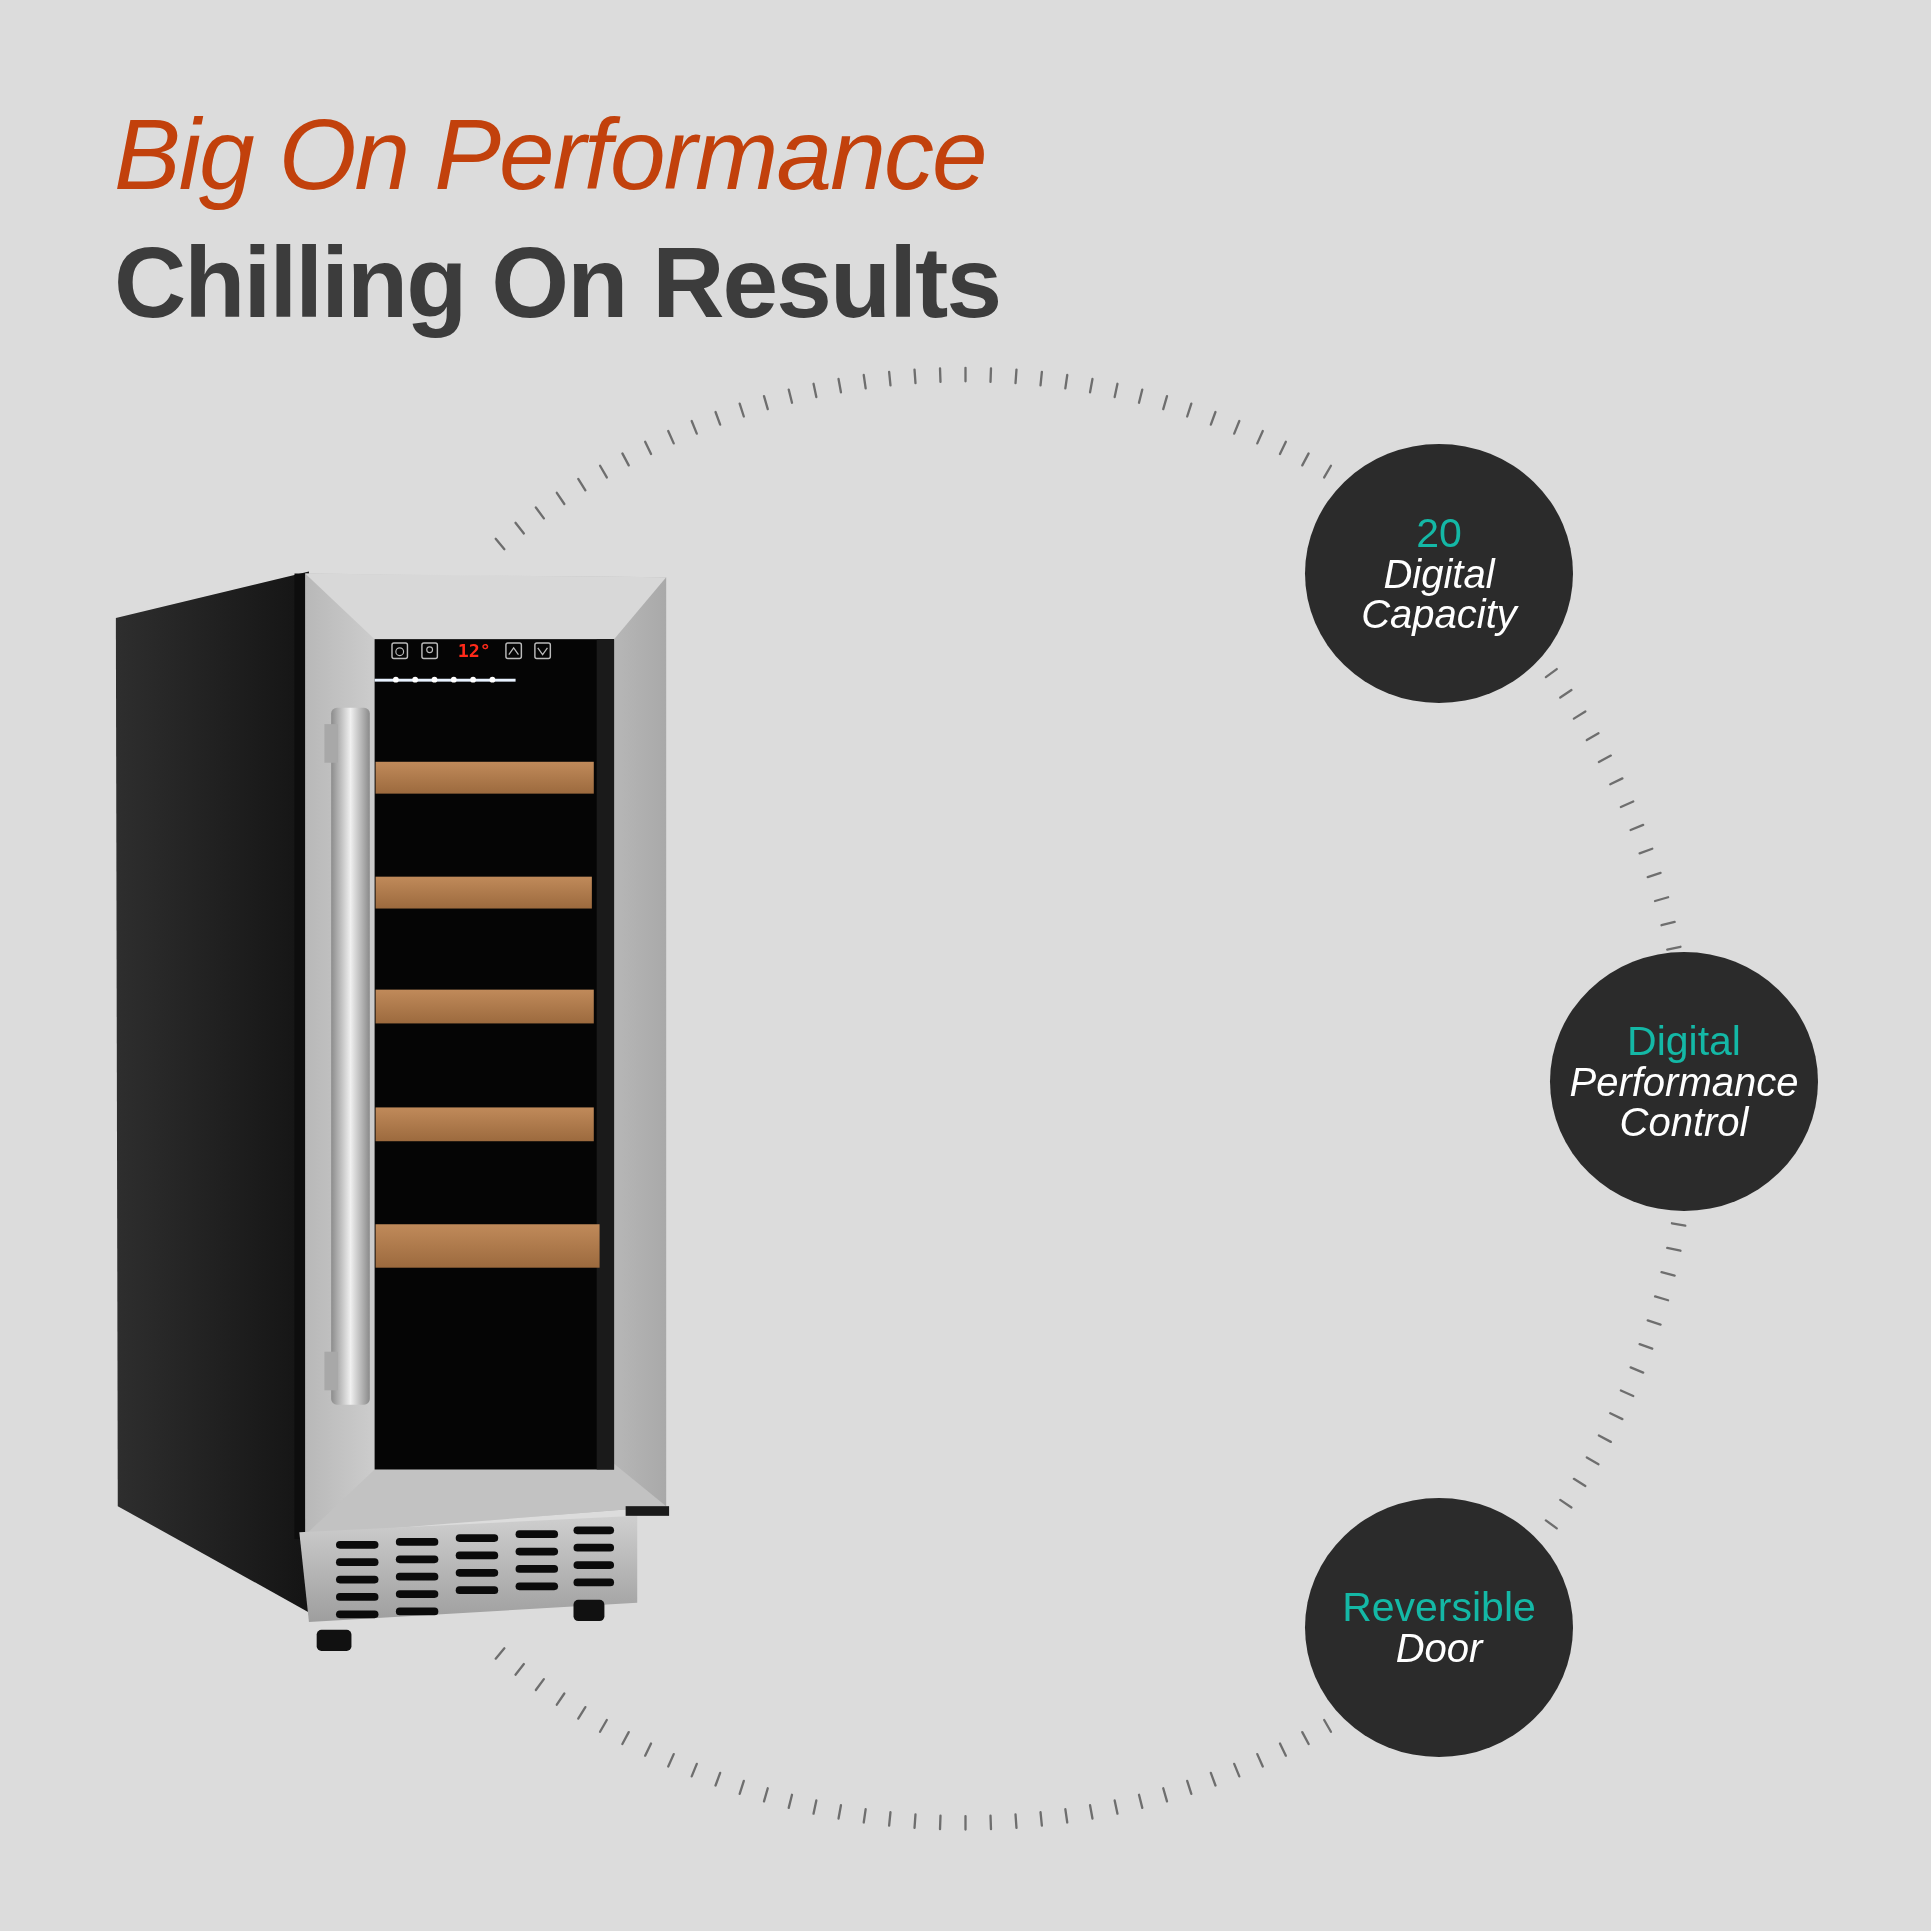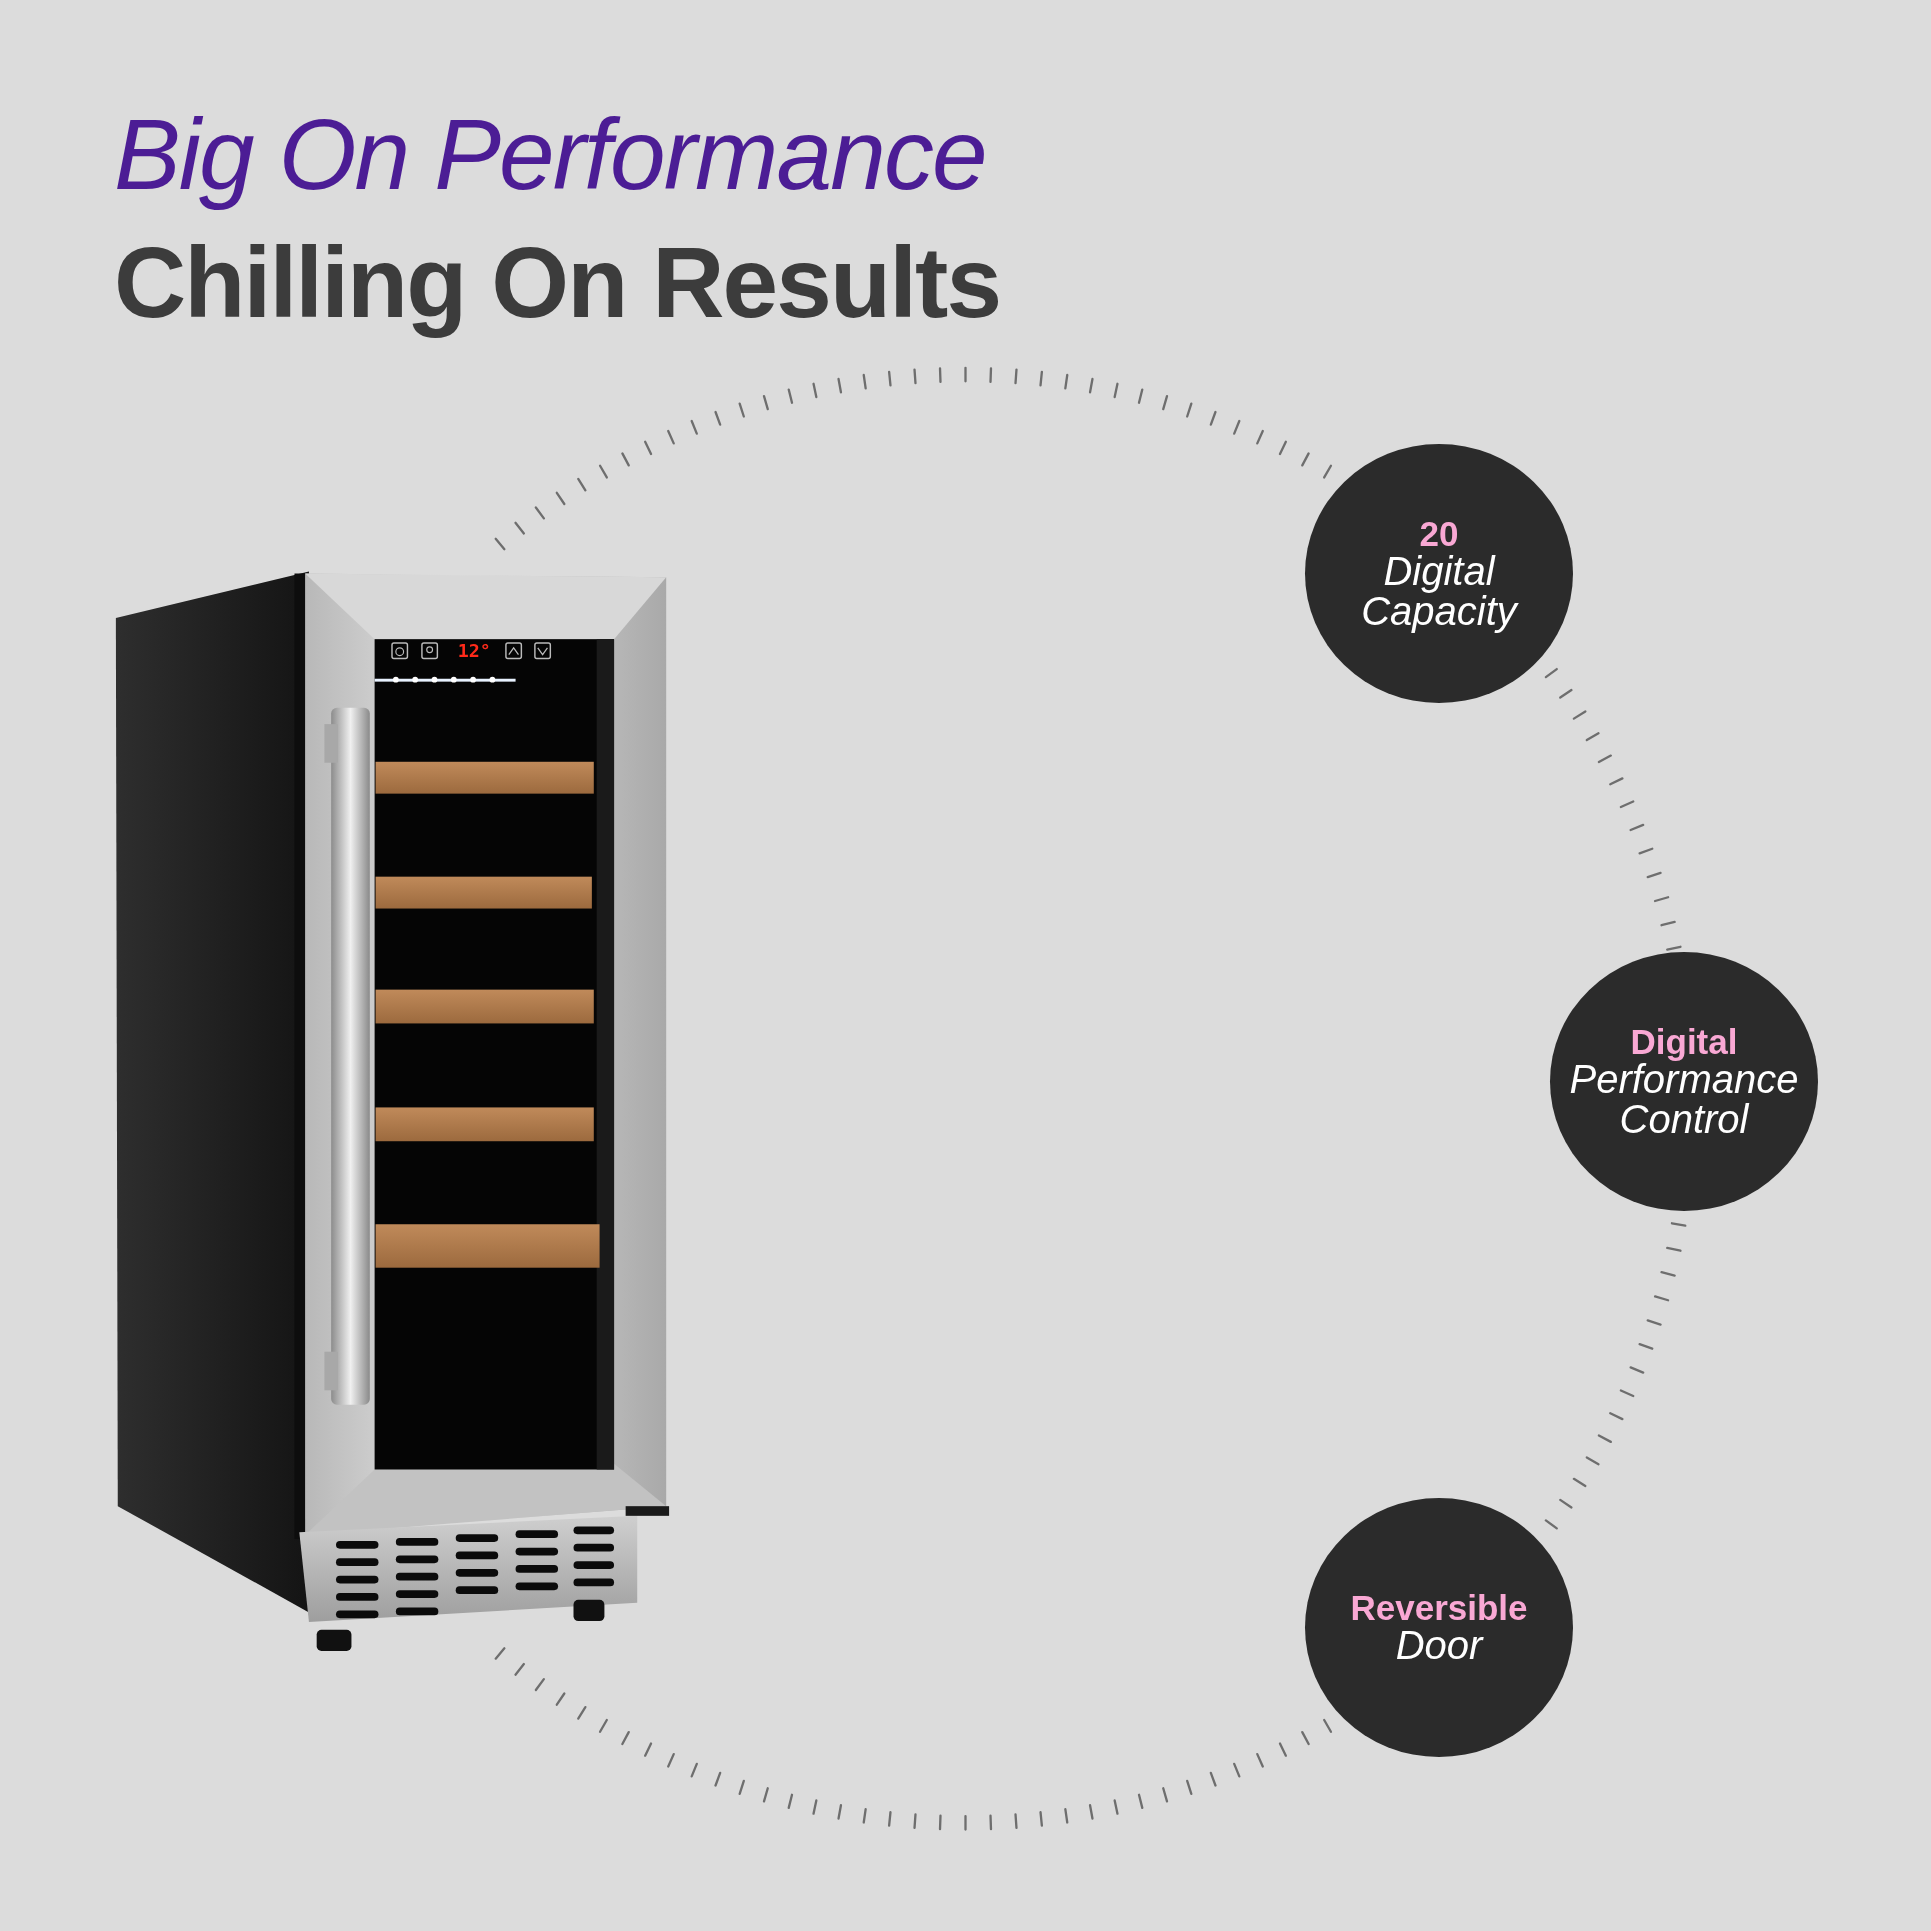--- a/index.html
+++ b/index.html
@@ -4,35 +4,35 @@
   <style>
     html, body { margin: 0; padding: 0; }
     body {
       width: 1931px; height: 1931px;
       background: #dcdcdc;
       position: relative; overflow: hidden;
       font-family: "Liberation Sans", "DejaVu Sans", sans-serif;
     }
     .headline { position: absolute; left: 114px; top: 104px; }
     .headline .line1 {
-      color: #4c1d95; font-size: 100px; font-style: italic; font-weight: 400;
+      color: #c2410c; font-size: 100px; font-style: italic; font-weight: 400;
       line-height: 1; letter-spacing: -1.9px;
     }
     .headline .line2 {
       color: #3c3c3c; font-size: 100px; font-weight: 700;
       line-height: 1; letter-spacing: -1.9px; margin-top: 28px;
     }
     svg.ring { position: absolute; left: 0; top: 0; }
     .badge {
       position: absolute; width: 268px; height: 259px; border-radius: 50%;
       background: #2b2b2b;
       display: flex; flex-direction: column; align-items: center; justify-content: center;
       text-align: center;
     }
-    .badge .hl { color: #f9a8d4; font-weight: 700; font-size: 35px; line-height: 1.0; }
+    .badge .hl { color: #14b8a6; font-weight: 400; font-size: 41px; line-height: 1.0; }
     .badge .sub { color: #ffffff; font-style: italic; font-weight: 300; font-size: 40px; line-height: 1.0; }
     .fridge { position: absolute; left: 0; top: 0; }
   </style>
 </head>
 <body>
 
 <div class="headline">
   <div class="line1">Big On Performance</div>
   <div class="line2">Chilling On Results</div>
 </div>

